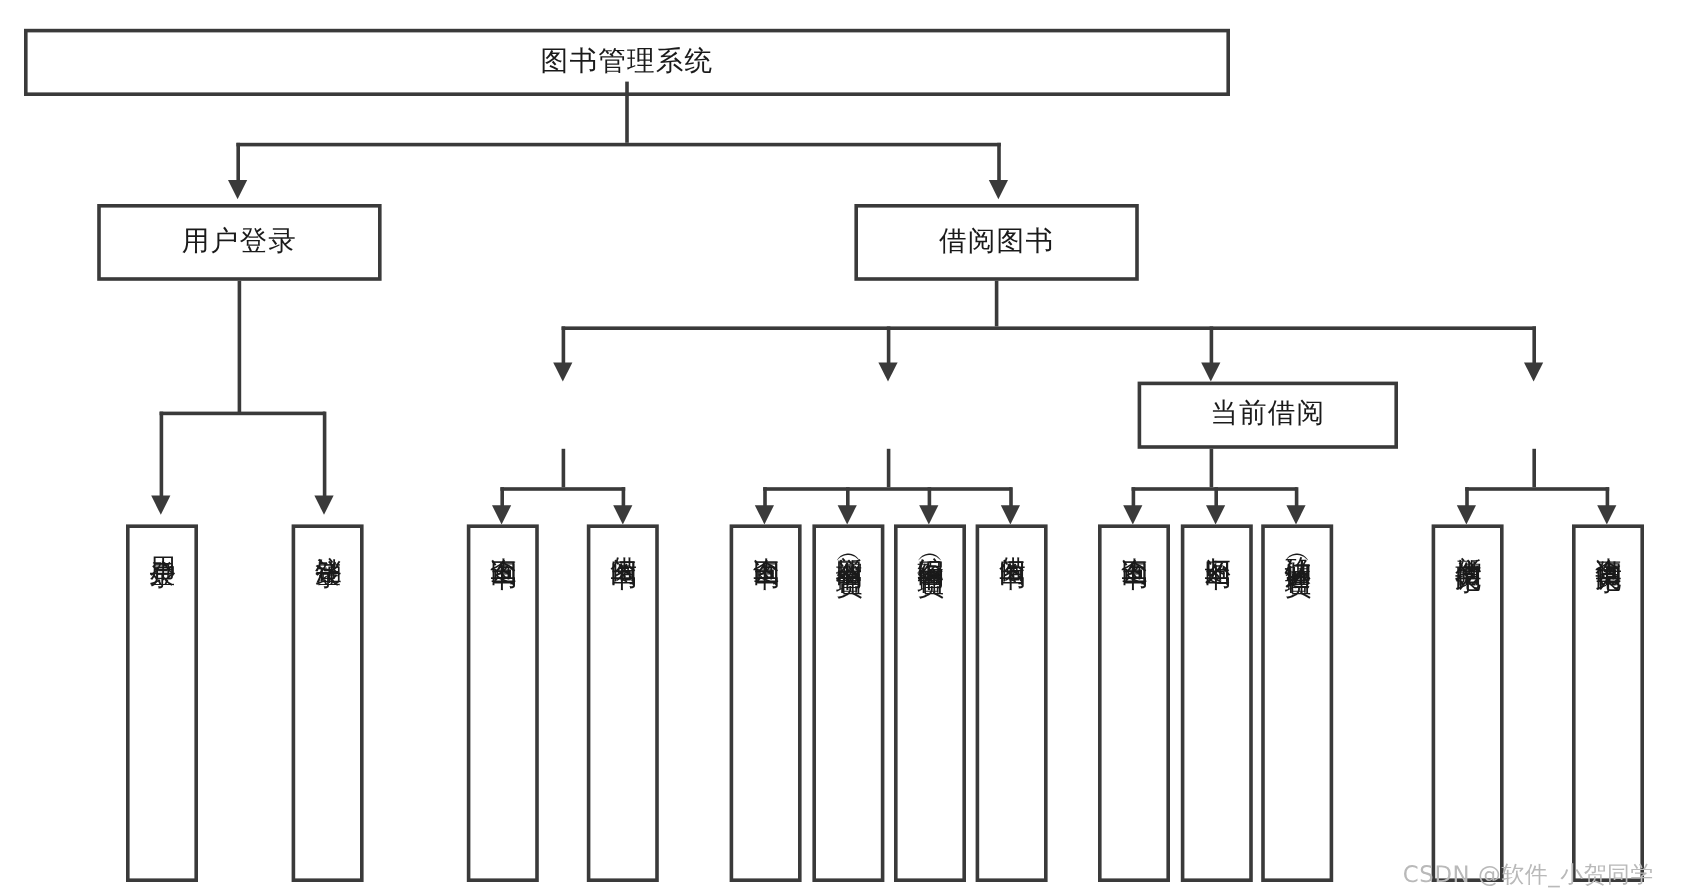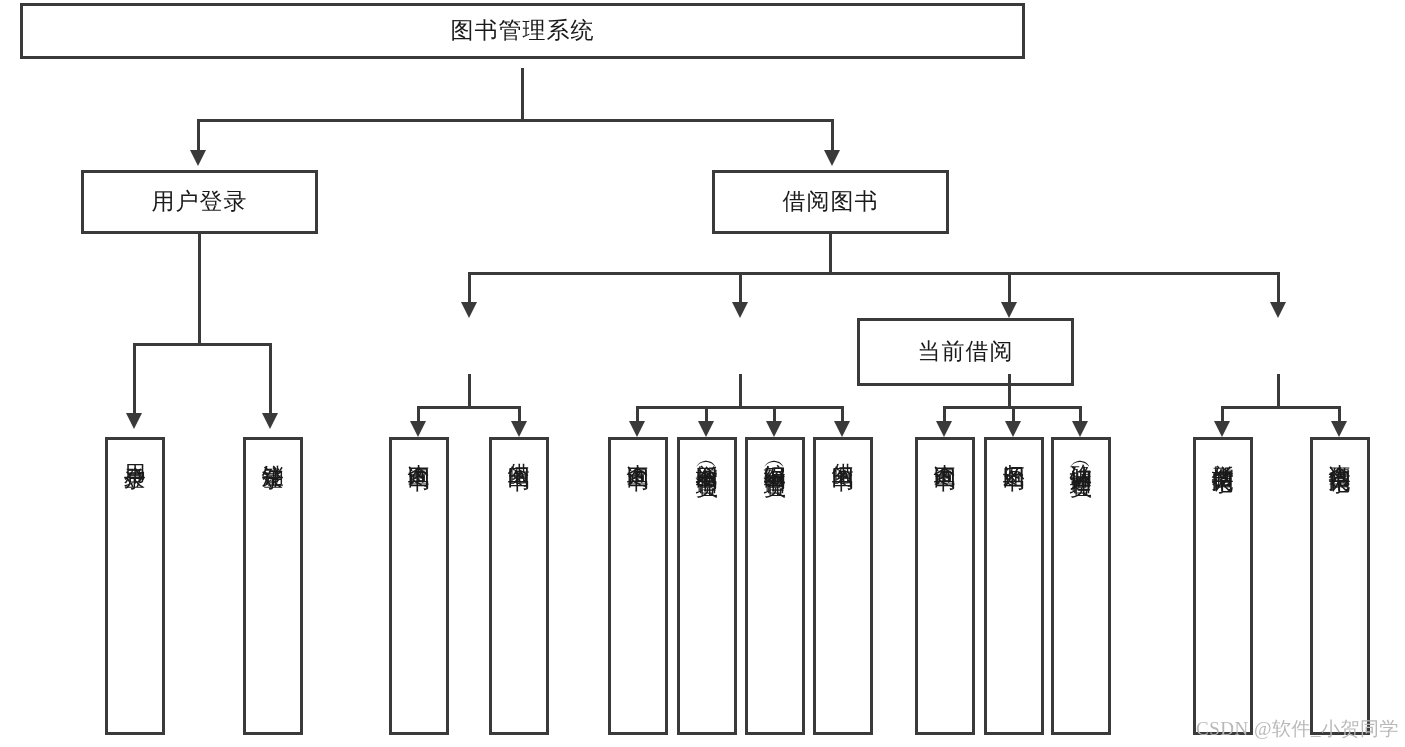--- a/index.html
+++ b/index.html
@@ -73,21 +73,21 @@
     white-space: nowrap;
     letter-spacing: 0.5px;
     font-family: "DejaVu Sans", "Liberation Sans", sans-serif;
   }
 </style>
 </head>
 <body>
 
 <div id="canvas">
 
-  <div class="node h title-node" style="left:20px; top:3px; width:1005px; height:56px;">
+  <div class="node h title-node" style="left:20px; top:24px; width:1005px; height:56px;">
     <span>图书管理系统</span>
   </div>
 
   <div class="ln vln" style="left:521px; top:68px; width:3px; height:51px;"></div>
 
   <div class="ln hln" style="left:197px; top:119px; width:637px; height:3px;"></div>
 
   <div class="ln vln" style="left:197px; top:119px; width:3px; height:33px;"></div>
   <div class="arrow" style="left:190px; top:150px;"></div>
   <div class="ln vln" style="left:831px; top:119px; width:3px; height:33px;"></div>
@@ -112,21 +112,21 @@
   <div class="ln hln" style="left:468px; top:272px; width:812px; height:3px;"></div>
   <div class="ln vln" style="left:468px; top:272px; width:3px; height:32px;"></div>
   <div class="arrow" style="left:461px; top:302px;"></div>
   <div class="ln vln" style="left:739px; top:272px; width:3px; height:32px;"></div>
   <div class="arrow" style="left:732px; top:302px;"></div>
   <div class="ln vln" style="left:1008px; top:272px; width:3px; height:32px;"></div>
   <div class="arrow" style="left:1001px; top:302px;"></div>
   <div class="ln vln" style="left:1277px; top:272px; width:3px; height:32px;"></div>
   <div class="arrow" style="left:1270px; top:302px;"></div>
 
-  <div class="node h" style="left:857px; top:318px; width:217px; height:68px;">
+  <div class="node h" style="left:948px; top:318px; width:217px; height:56px;">
     <span>当前借阅</span>
   </div>
 
   <div class="ln vln" style="left:468px; top:374px; width:3px; height:32px;"></div>
   <div class="ln hln" style="left:417px; top:406px; width:104px; height:3px;"></div>
   <div class="ln vln" style="left:417px; top:406px; width:3px; height:18px;"></div>
   <div class="arrow" style="left:410px; top:421px;"></div>
   <div class="ln vln" style="left:518px; top:406px; width:3px; height:18px;"></div>
   <div class="arrow" style="left:511px; top:421px;"></div>
 
@@ -194,15 +194,15 @@
     <span class="vtext">确认归还（管理员）</span>
   </div>
 
   <div class="node v" style="left:1193px; top:437px; width:60px; height:298px;">
     <span class="vtext">新增借阅记录</span>
   </div>
   <div class="node v" style="left:1310px; top:437px; width:60px; height:298px;">
     <span class="vtext">查询借阅记录</span>
   </div>
 
-  <div id="watermark" style="left:1196px; top:716px;font-family:Liberation Serif, serif;">CSDN @软件_小贺同学</div>
+  <div id="watermark" style="left:1169px; top:716px;">CSDN @软件_小贺同学</div>
 
 </div>
 
 </body></html>

